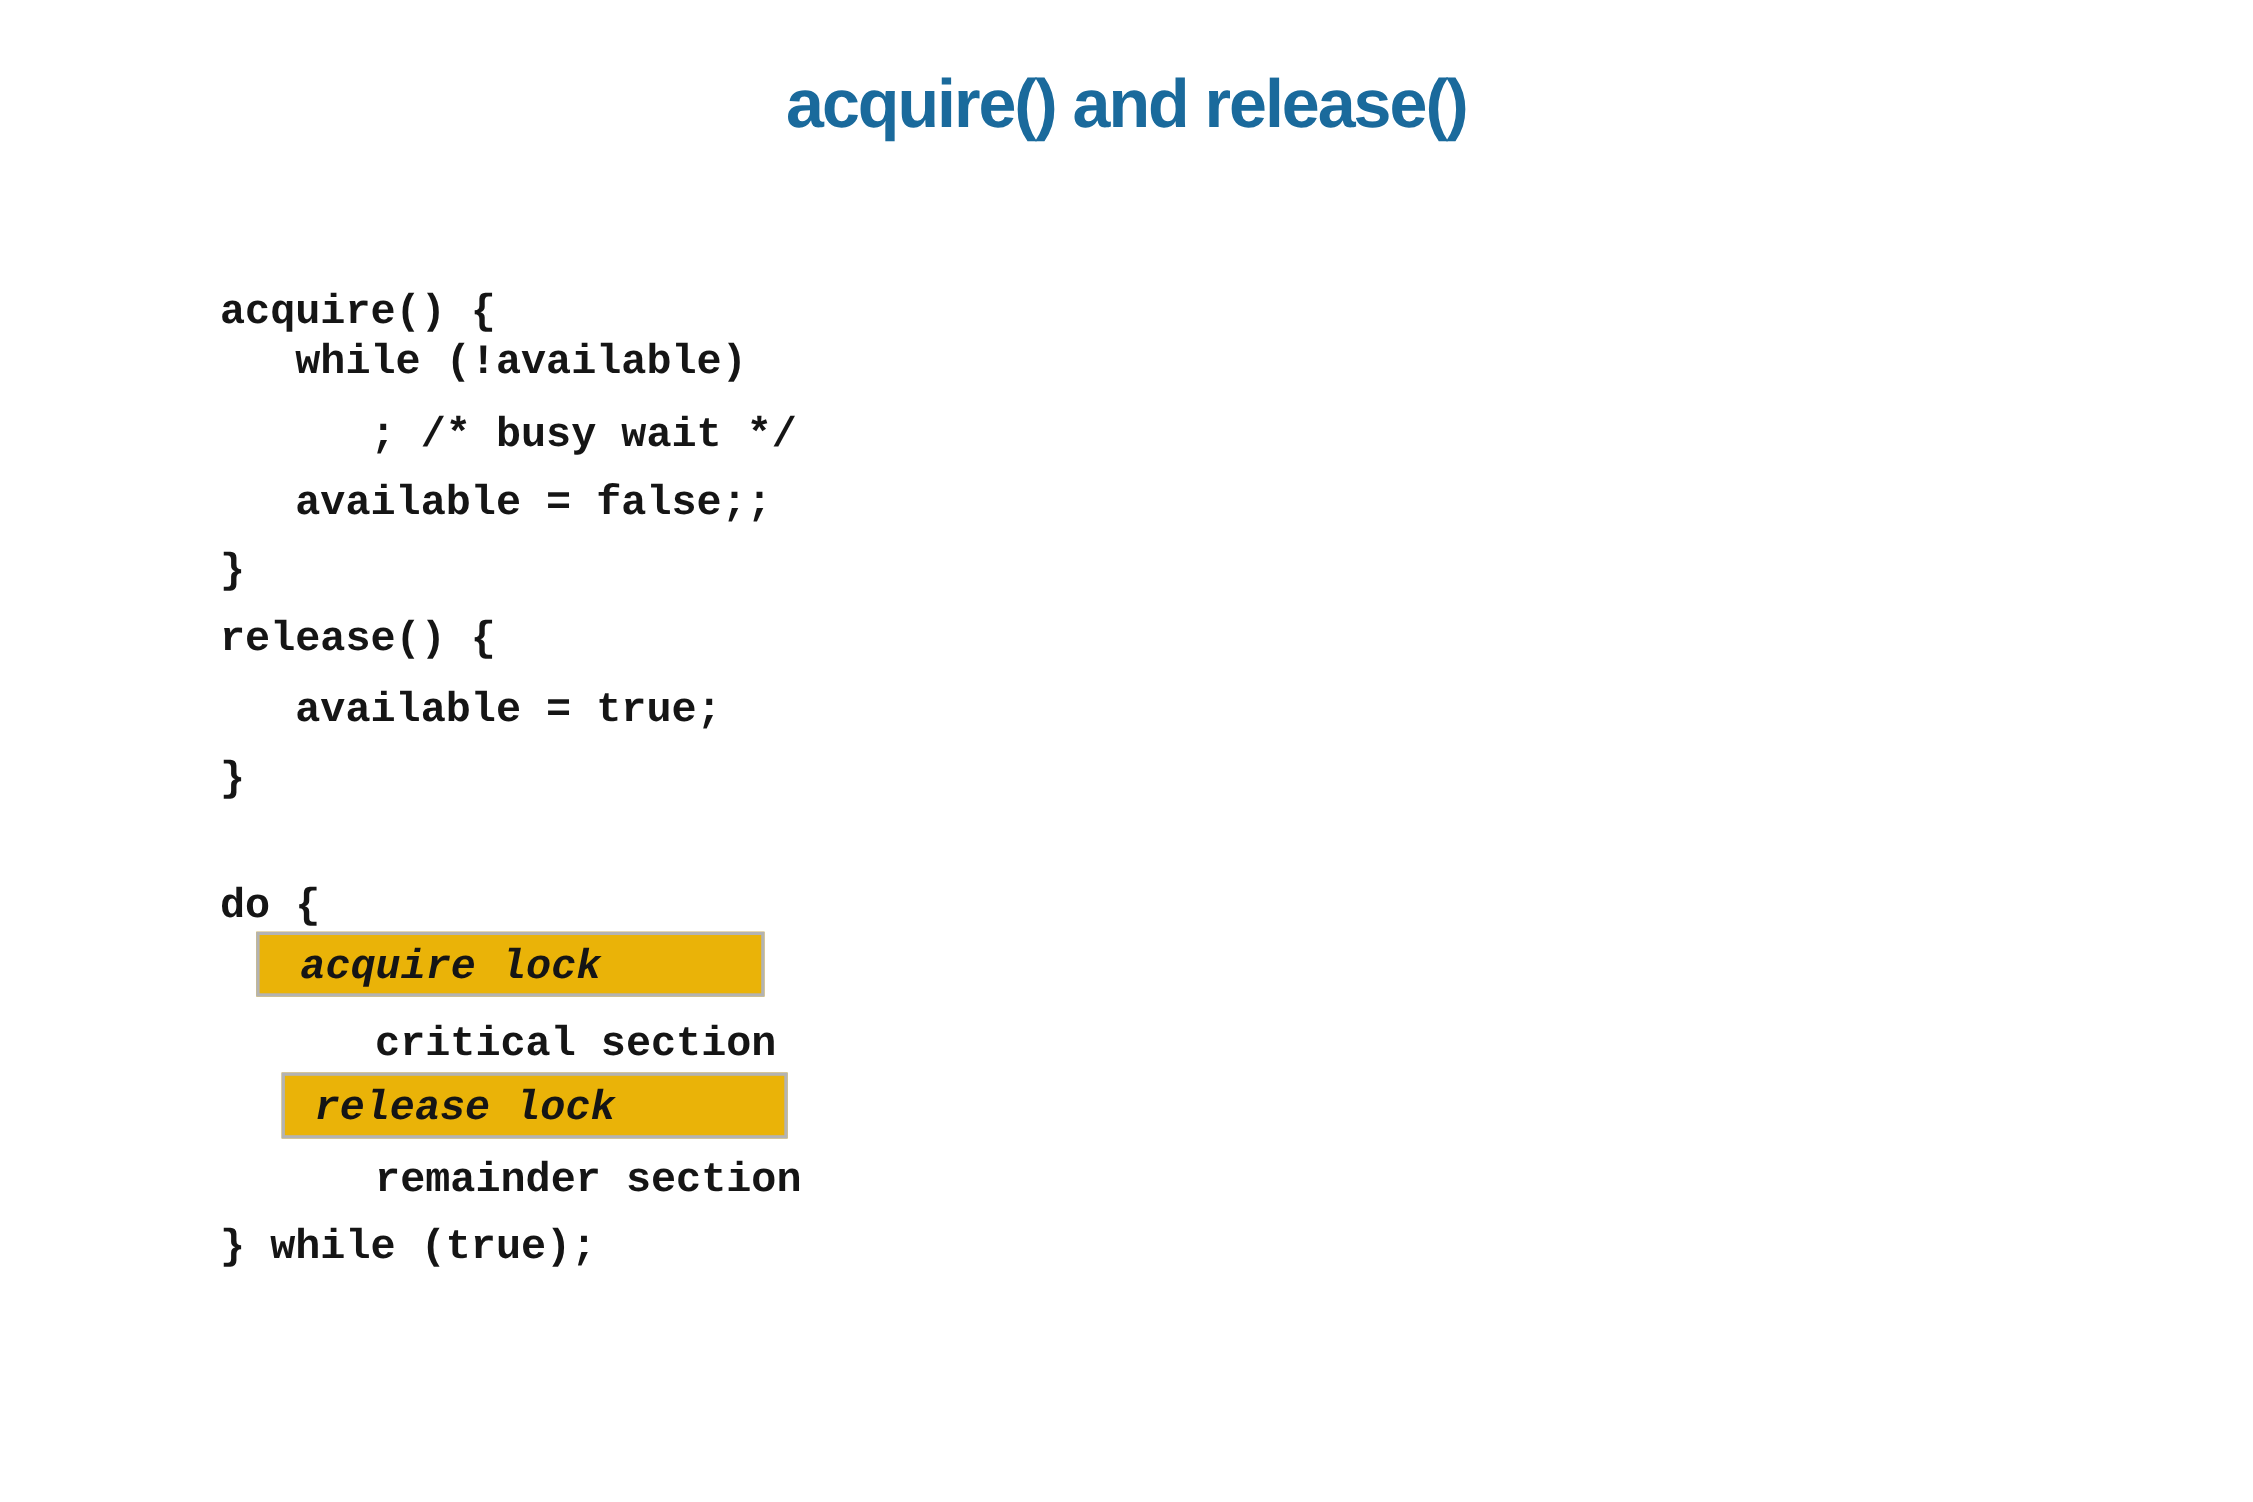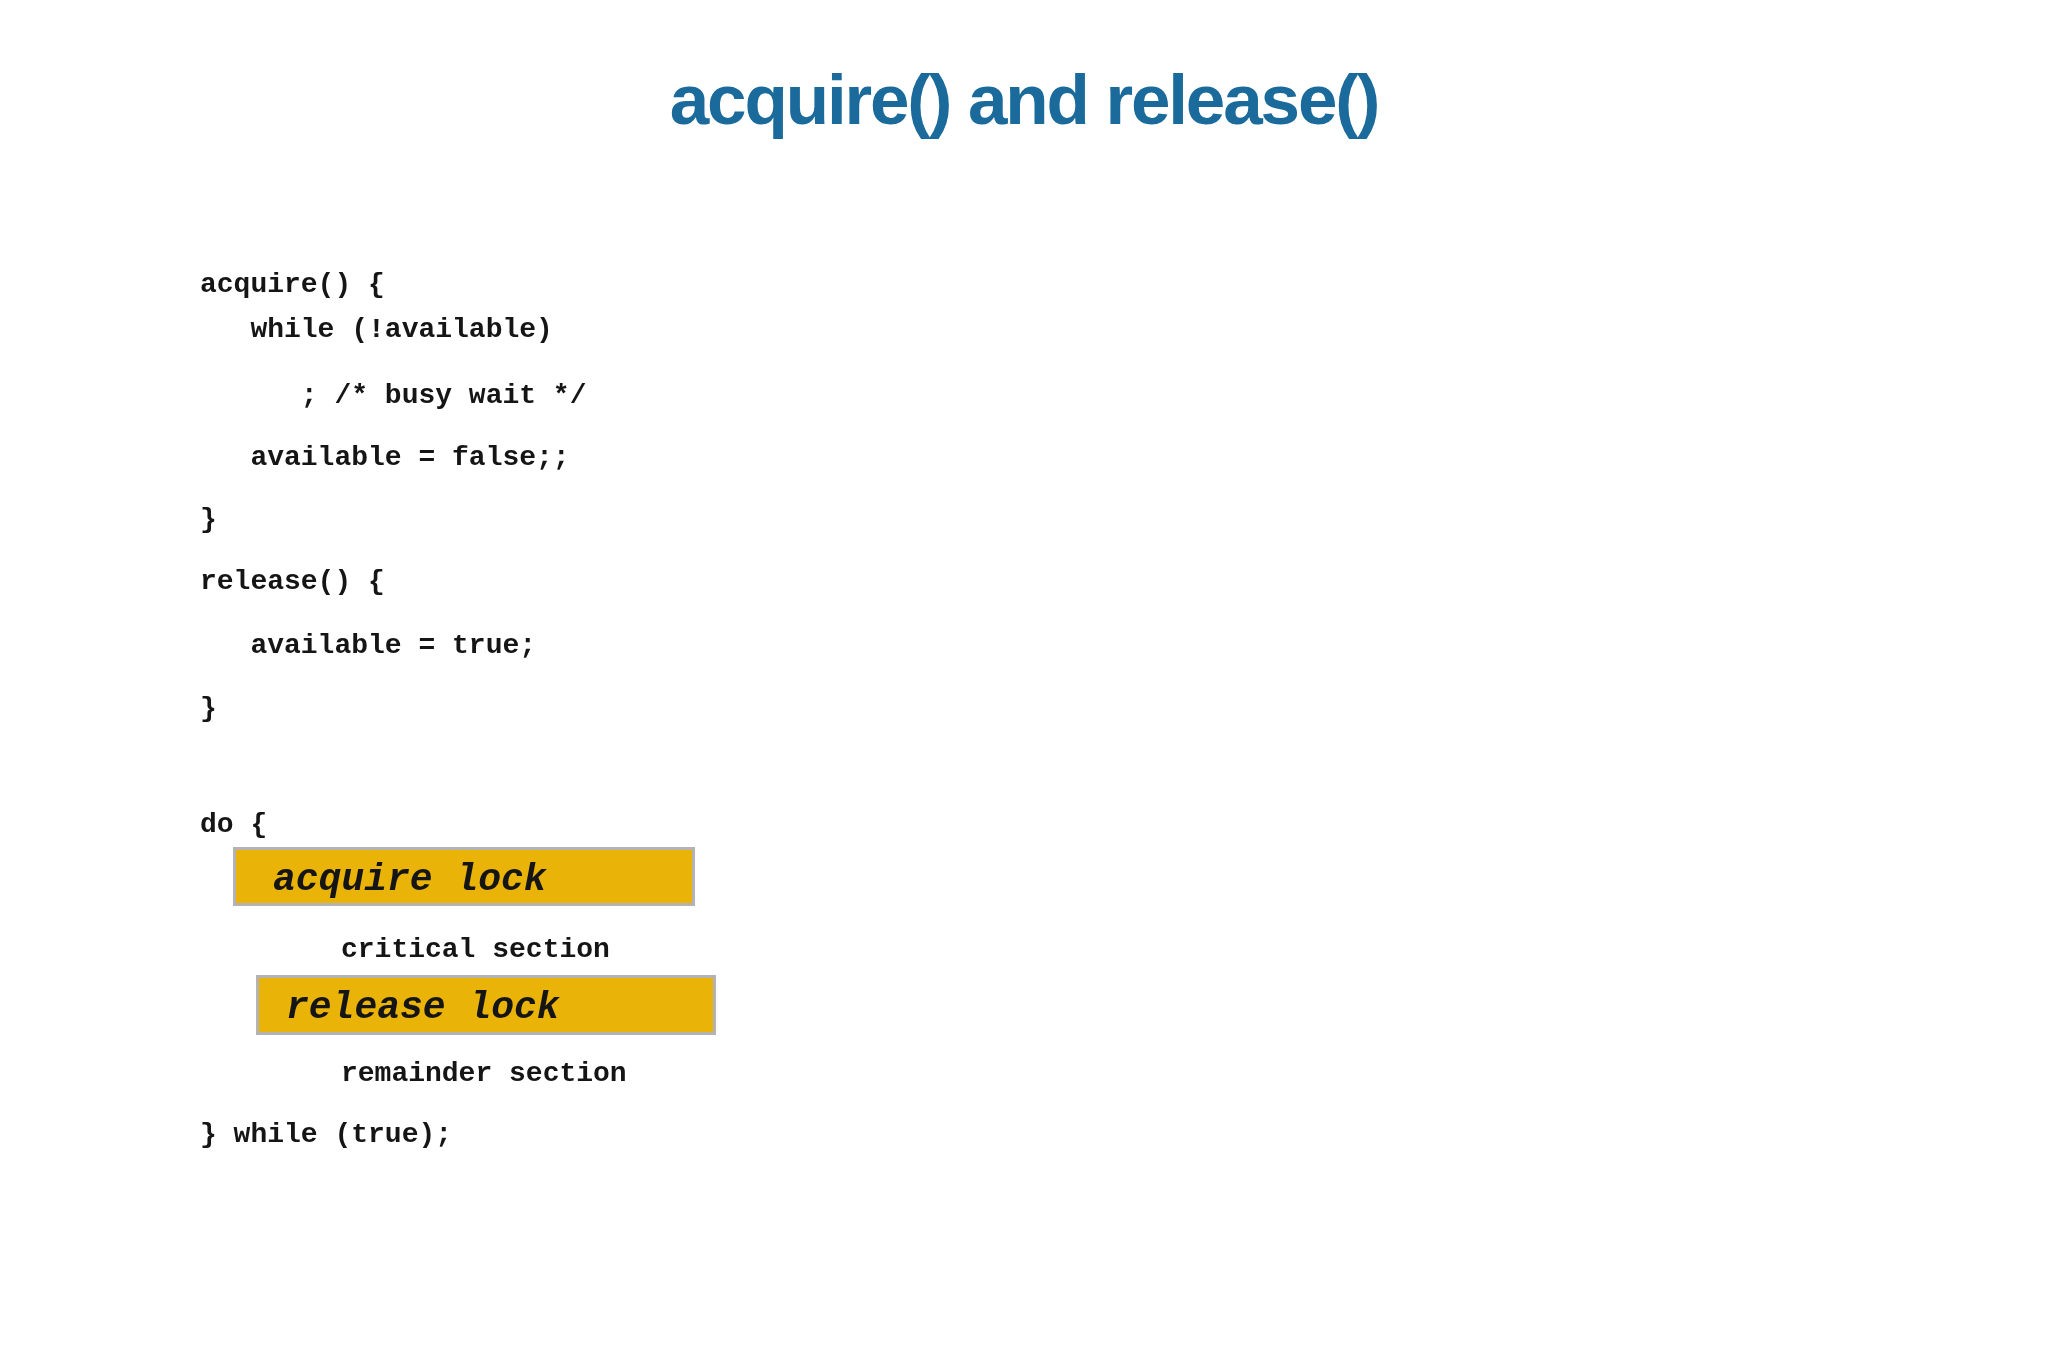--- a/index.html
+++ b/index.html
@@ -18,32 +18,32 @@
   
   .title {
     position: absolute;
     top: 64px;
     left: 0;
     width: 100%;
     margin: 0;
     text-align: center;
     font-family: "Liberation Sans", sans-serif;
     font-weight: bold;
-    font-size: 71px;
+    font-size: 62px;
     letter-spacing: -0.03em;
     line-height: 1;
     color: #1a6a9c;
   }
   
   .cl, .ll {
     position: absolute;
     left: 200px;
     font-family: "Liberation Mono", "DejaVu Sans Mono", monospace;
     font-weight: bold;
-    font-size: 28px;
+    font-size: 38px;
     line-height: 46px;
     white-space: pre;
     color: #151515;
   }
   
   .cl-0 { top: 262px; }
   .cl-1 { top: 307px; }
   .cl-2 { top: 373px; text-align: right; }
   .cl-3 { top: 435px; }
   .cl-4 { top: 497px; }

